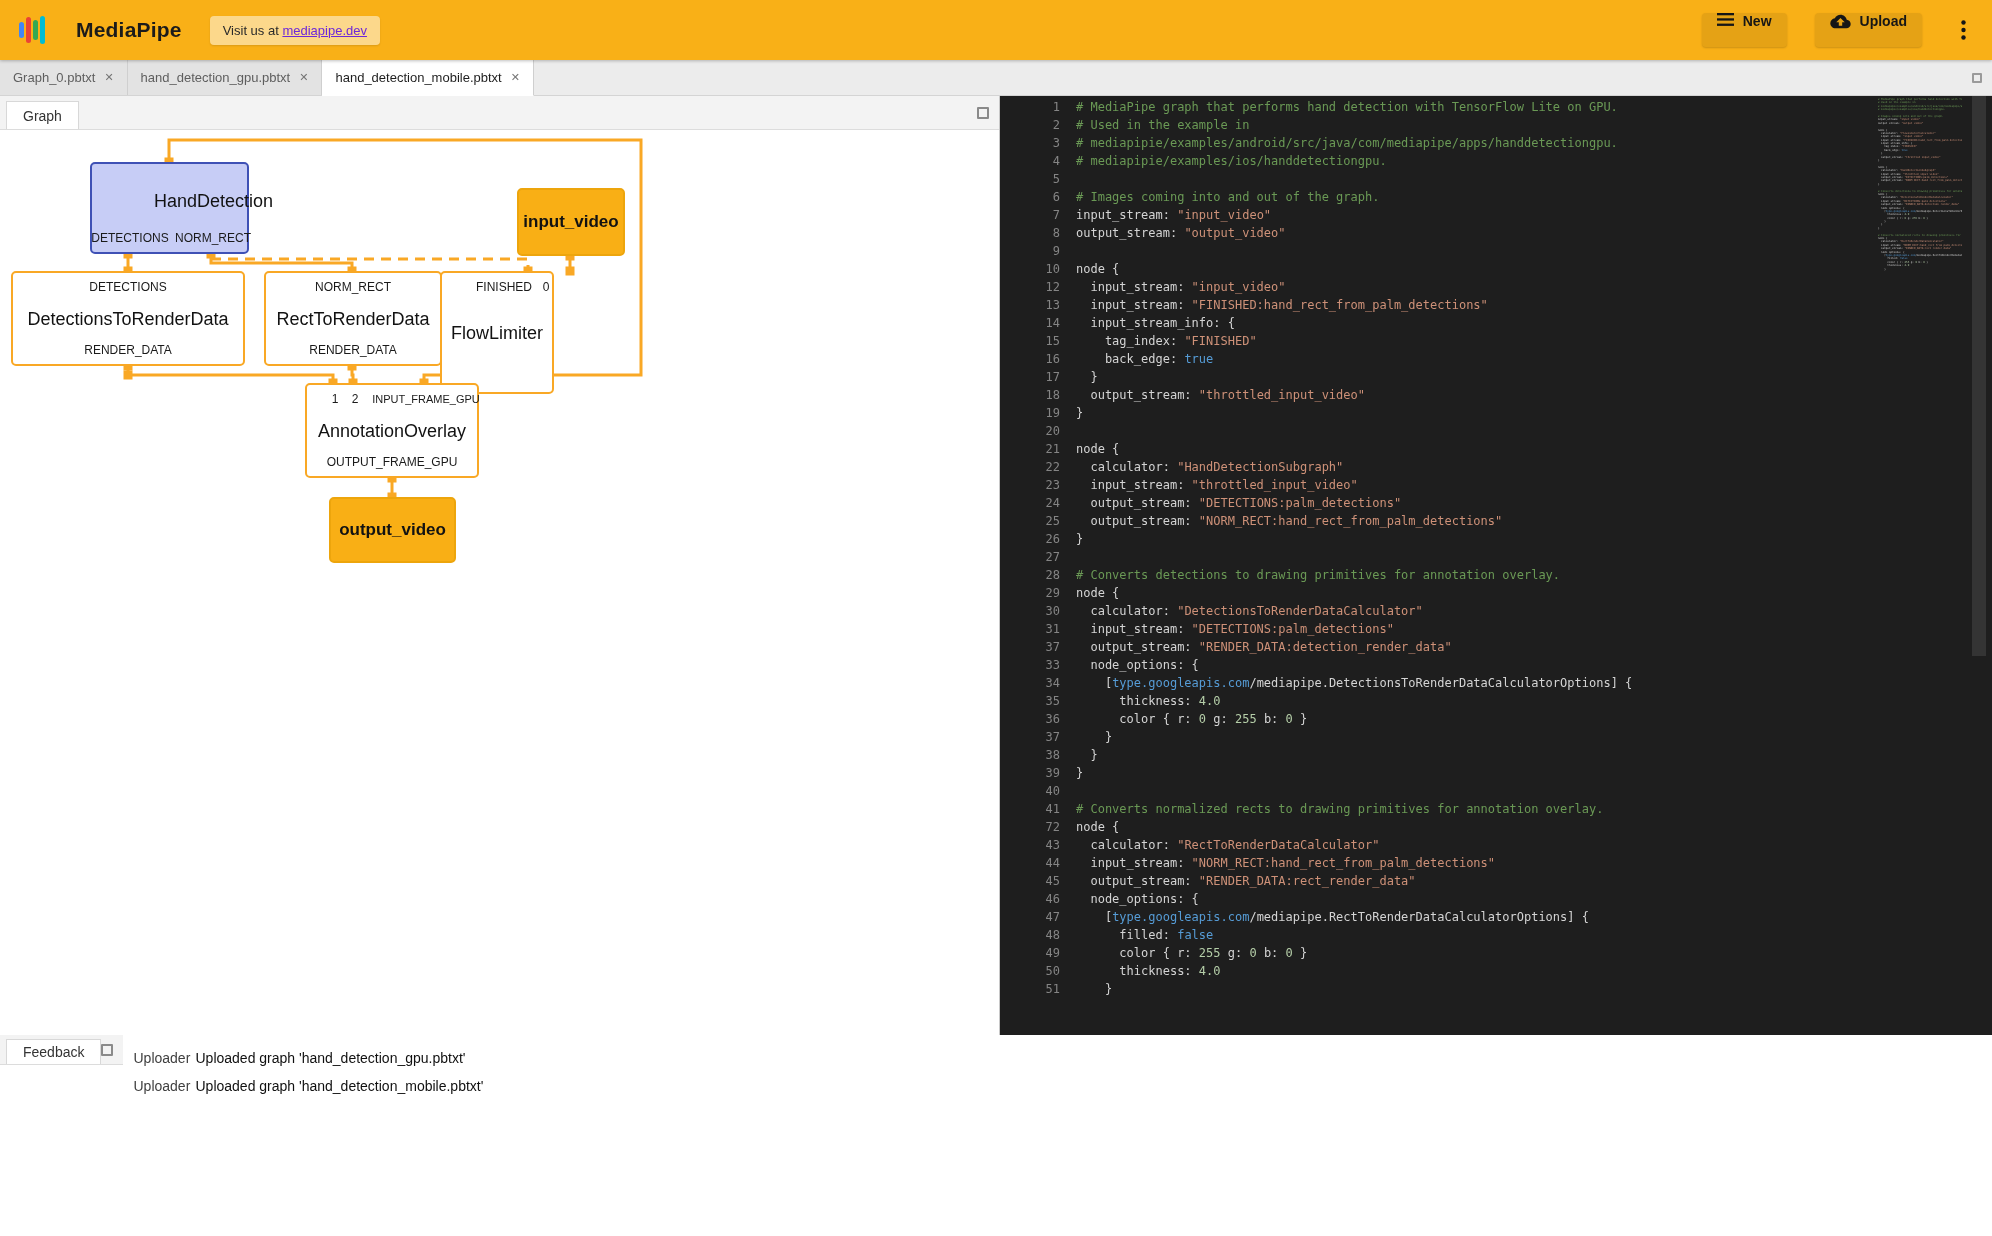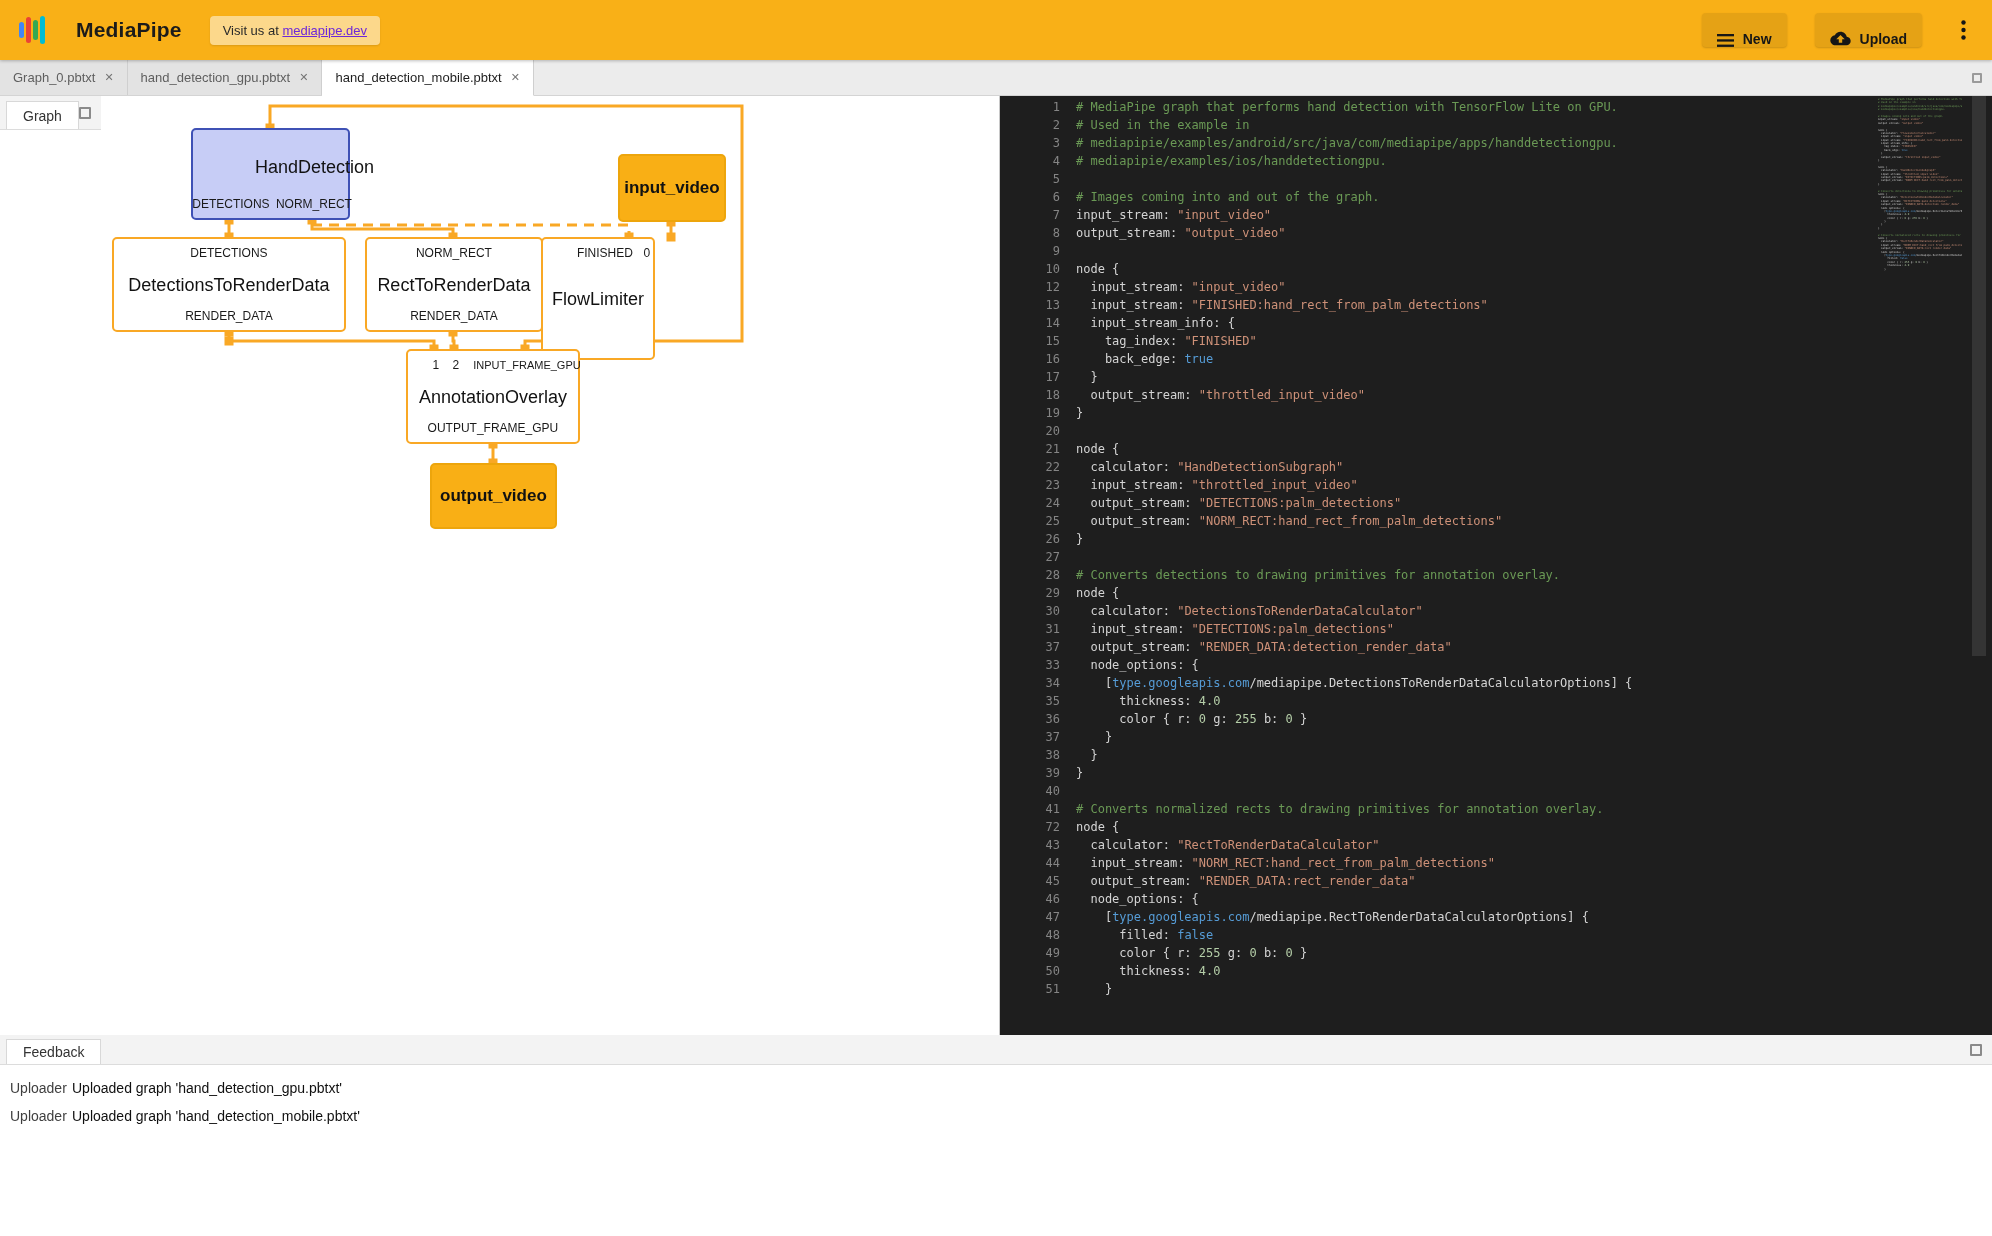--- a/index.html
+++ b/index.html
@@ -17,40 +17,40 @@
   .logo{width:32px;height:34px;display:flex;align-items:center;justify-content:center;gap:2px;}
   .logo i{display:block;width:5px;border-radius:3px;}
   .logo i:nth-child(1){height:16px;background:#4285F4;}
   .logo i:nth-child(2){height:26px;background:#EA4335;}
   .logo i:nth-child(3){height:20px;background:#34A853;}
   .logo i:nth-child(4){height:28px;background:#00BCD4;}
   .app-title{font-size:21px;font-weight:bold;color:#1B1B1B;letter-spacing:.2px;}
   .visit-chip{background:rgba(255,255,255,.5);border-radius:4px;padding:7px 13px;font-size:13px;color:#2A2A2A;box-shadow:0 1px 2px rgba(0,0,0,.12);}
   .visit-chip a{color:#6d28d9;text-decoration:underline;cursor:pointer;}
   .topbar .spacer{flex:1;}
-  .tb-btn{display:flex;align-items:flex-end;gap:9px;background:rgba(0,0,0,.08);border:none;border-radius:4px;height:34px;padding:0 15px;font-family:inherit;font-size:14px;font-weight:bold;color:#161616;cursor:pointer;box-shadow:0 1px 2px rgba(0,0,0,.18);}
+  .tb-btn{display:flex;align-items:flex-start;gap:9px;background:rgba(0,0,0,.08);border:none;border-radius:4px;height:34px;padding:0 15px;font-family:inherit;font-size:14px;font-weight:bold;color:#161616;cursor:pointer;box-shadow:0 1px 2px rgba(0,0,0,.18);}
   .kebab-btn{background:none;border:none;width:26px;height:34px;display:flex;align-items:center;justify-content:center;cursor:pointer;padding:0;}
 
   
   .file-tabs{height:36px;background:#ECECEC;border-bottom:1px solid #D4D4D4;display:flex;align-items:stretch;}
   .file-tab{display:flex;align-items:center;gap:9px;padding:0 13px;background:#E3E3E3;border-right:1px solid #CFCFCF;font-size:13px;color:#5E5E5E;cursor:pointer;}
   .file-tab.active{background:#FFF;color:#1E1E1E;border-bottom:1px solid #fff;margin-bottom:-1px;}
   .file-tab-close{font-size:11px;color:#757575;cursor:pointer;}
   .file-tabs .ft-fill{flex:1;display:flex;align-items:center;justify-content:flex-end;padding-right:10px;}
 
   
   .panel-strip{height:34px;background:#F3F3F3;border-bottom:1px solid #DCDCDC;display:flex;align-items:flex-end;padding:0 10px 0 6px;}
   .panel-tab{height:28px;background:#fff;border:1px solid #D8D8D8;border-bottom:none;display:flex;align-items:center;gap:9px;padding:0 16px;font-size:14px;color:#333;cursor:pointer;}
   .strip-fill{flex:1;}
   .expand-icon{width:12px;height:12px;border:2px solid #8A8A8A;border-radius:1px;align-self:center;cursor:pointer;}
   .mini-expand{width:10px;height:10px;border:2px solid #9A9A9A;border-radius:1px;cursor:pointer;}
 
   
   .main-row{display:flex;height:939px;}
-  .graph-panel{width:1000px;flex:none;border-right:1px solid #C8C8C8;display:flex;flex-direction:row;background:#fff;}
+  .graph-panel{width:1000px;flex:none;border-right:1px solid #C8C8C8;display:flex;flex-direction:column;background:#fff;}
   .graph-canvas{position:relative;flex:1;overflow:hidden;background:#fff;}
   .edges-svg{position:absolute;left:0;top:0;}
   .edge{fill:none;stroke:var(--edge-orange);stroke-width:3;}
   .edge.dashed{stroke-dasharray:10 7;}
   .port{fill:var(--edge-orange);}
 
   .gnode{position:absolute;border-radius:5px;cursor:move;}
   .gnode.calc{background:#fff;border:2.5px solid var(--edge-orange);}
   .gnode.subgraph{background:var(--lavender);border:2px solid var(--lavender-border);}
   .gnode.stream{background:var(--amber-node);border:2px solid #EDA50C;}
@@ -68,21 +68,21 @@
   .code{margin-left:16px;}
   .tc{color:var(--tok-comment);}
   .ts{color:var(--tok-string);}
   .tn{color:var(--tok-number);}
   .tk{color:var(--tok-keyword);}
   .minimap{position:absolute;top:2px;right:30px;width:84px;bottom:0;overflow:hidden;opacity:.95;}
   .mm-line{height:3.4px;line-height:3.4px;font-size:2.6px;white-space:pre;color:var(--tok-default);overflow:hidden;}
   .scroll-thumb{position:absolute;top:0;right:6px;width:14px;height:560px;background:rgba(121,121,121,.25);}
 
   
-  .feedback-panel{height:201px;background:#fff;display:flex;flex-direction:column;}
+  .feedback-panel{height:201px;background:#fff;display:flex;flex-direction:row;}
   .feedback-panel .panel-strip{height:30px;}
   .feedback-panel .panel-tab{height:25px;}
   .feedback-rows{padding:9px 0 0 10px;}
   .fb-row{display:flex;height:28px;align-items:center;font-size:14px;}
   .fb-src{width:62px;flex:none;color:#3F3F3F;}
   .fb-msg{color:#101010;}
 </style>
 </head>
 <body>
 

